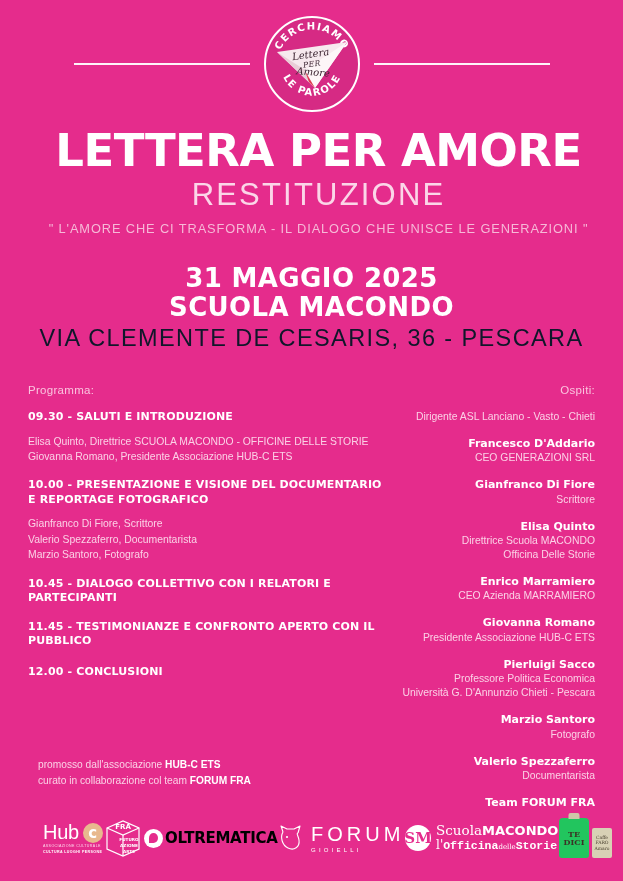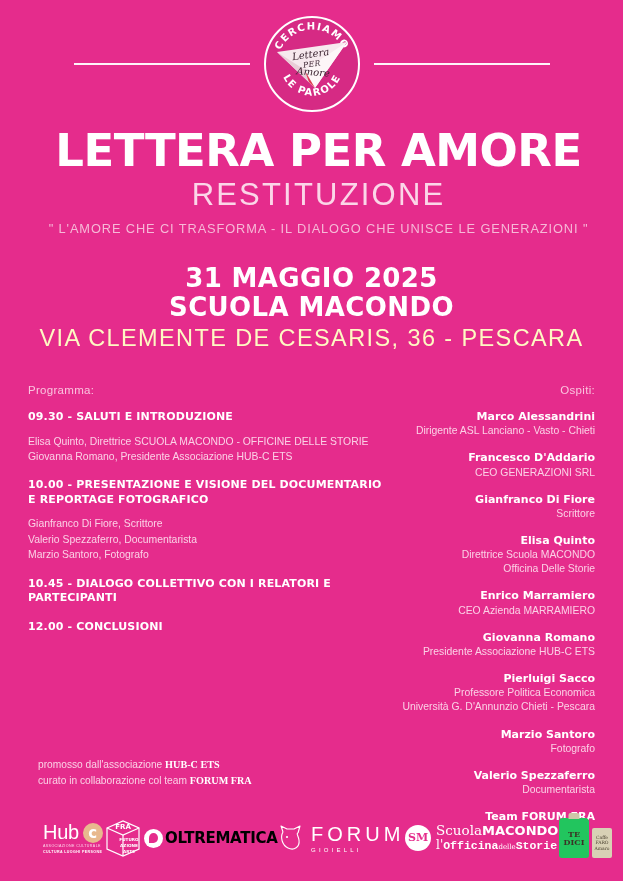--- a/index.html
+++ b/index.html
@@ -104,21 +104,21 @@
     font-size:26px;
     letter-spacing:.4px;
     line-height:1.13;
     color:#ffffff;
   }
   .venue-line{
     margin-top:3px;
     font-weight:300;
     font-size:23.5px;
     letter-spacing:1.4px;
-    color:#fef9c3;
+    color:#0f172a;
     line-height:1.1;
   }
 
   
   .columns{
     position:absolute; top:384px; left:0; width:100%;
     padding:0 28px;
     display:flex;
     justify-content:space-between;
     align-items:flex-start;
@@ -170,21 +170,21 @@
   }
 
   
   .credits{
     position:absolute; left:38px; top:757px;
     font-size:10.2px;
     line-height:1.55;
     color:#fbd1e6;
   }
   .credits b{
-    font-family:Liberation Serif, serif;
+    font-family:Liberation Sans, sans-serif;
     color:#ffffff; font-weight:bold;
   }
 
   
   .logos{
     position:absolute; left:16px; bottom:14px; width:100%;
     height:58px;
     display:flex; align-items:center; justify-content:space-between;
     padding:0 27px;
   }
@@ -239,21 +239,21 @@
   .lupo .sub{
     font-size:6px; letter-spacing:3.2px; color:#ffffff; margin-top:3px;
   }
 
   
   .macondo{ align-items:center; }
   .macondo .sm{
     width:26px;height:26px;border-radius:50%;
     background:#ffffff;color:#e52c8c;
     font-family:"DejaVu Serif", serif;
-    font-weight:bold;font-size:11px;
+    font-weight:bold;font-size:15px;
     display:flex;align-items:center;justify-content:center;
     margin-right:5px;
   }
   .macondo .l1{
     font-family:"DejaVu Serif", serif;
     font-size:13.5px; color:#ffffff; line-height:1.12;
   }
   .macondo .l1 b{ font-family:"DejaVu Sans", sans-serif; font-weight:bold; font-size:13px; }
   .macondo .l2{
     font-family:"DejaVu Serif", serif;
@@ -356,31 +356,33 @@
            E REPORTAGE FOTOGRAFICO</div>
         <div class="pr-people">Gianfranco Di Fiore, Scrittore
 Valerio Spezzaferro, Documentarista
 Marzio Santoro, Fotografo</div>
       </div>
 
       <div class="pr-item">
         <div class="pr-title">10.45 - DIALOGO COLLETTIVO CON I RELATORI E PARTECIPANTI</div>
       </div>
 
+      <div class="pr-item tight">
+        <div class="pr-title">11.45 - TESTIMONIANZE E CONFRONTO APERTO CON IL PUBBLICO</div>
+      </div>
 
       <div class="pr-item tight">
         <div class="pr-title">12.00 - CONCLUSIONI</div>
       </div>
     </div>
 
     <div class="col-right">
       <div class="col-head">Ospiti:</div>
 
       <div class="guest">
-        <div class="guest-name">Marco Alessandrini</div>
         <div class="guest-role">Dirigente ASL Lanciano - Vasto - Chieti</div>
       </div>
       <div class="guest">
         <div class="guest-name">Francesco D'Addario</div>
         <div class="guest-role">CEO GENERAZIONI SRL</div>
       </div>
       <div class="guest">
         <div class="guest-name">Gianfranco Di Fiore</div>
         <div class="guest-role">Scrittore</div>
       </div>

